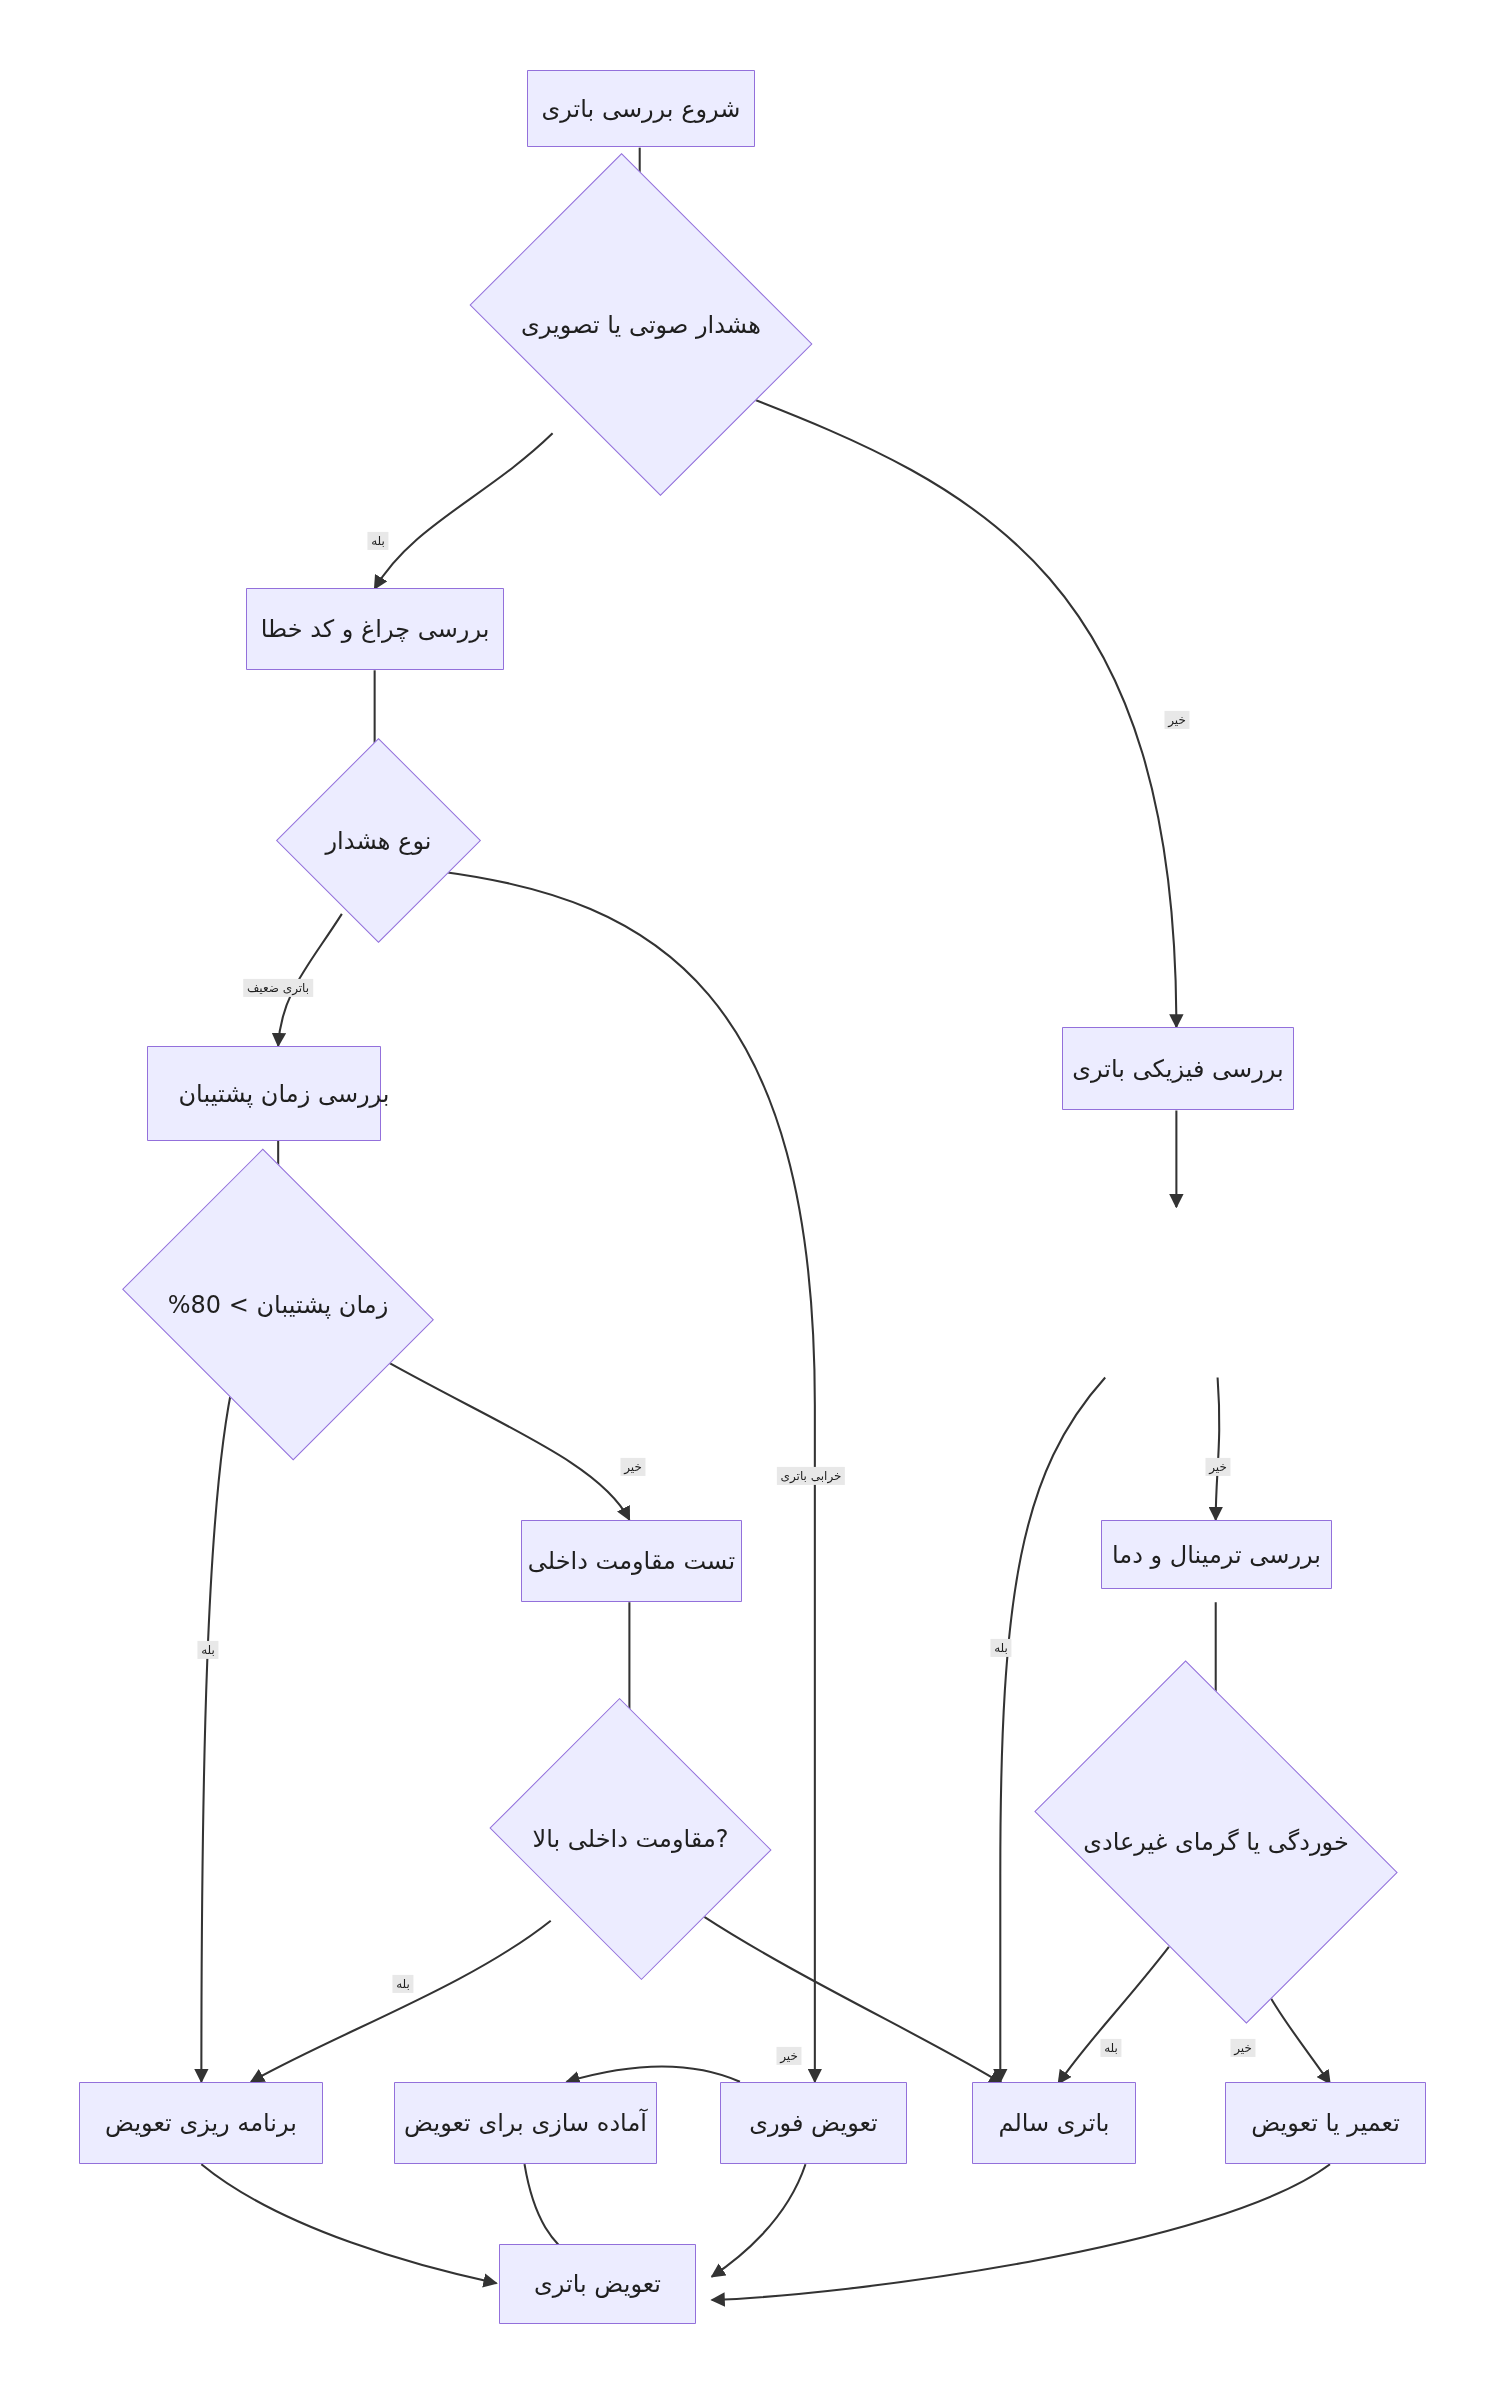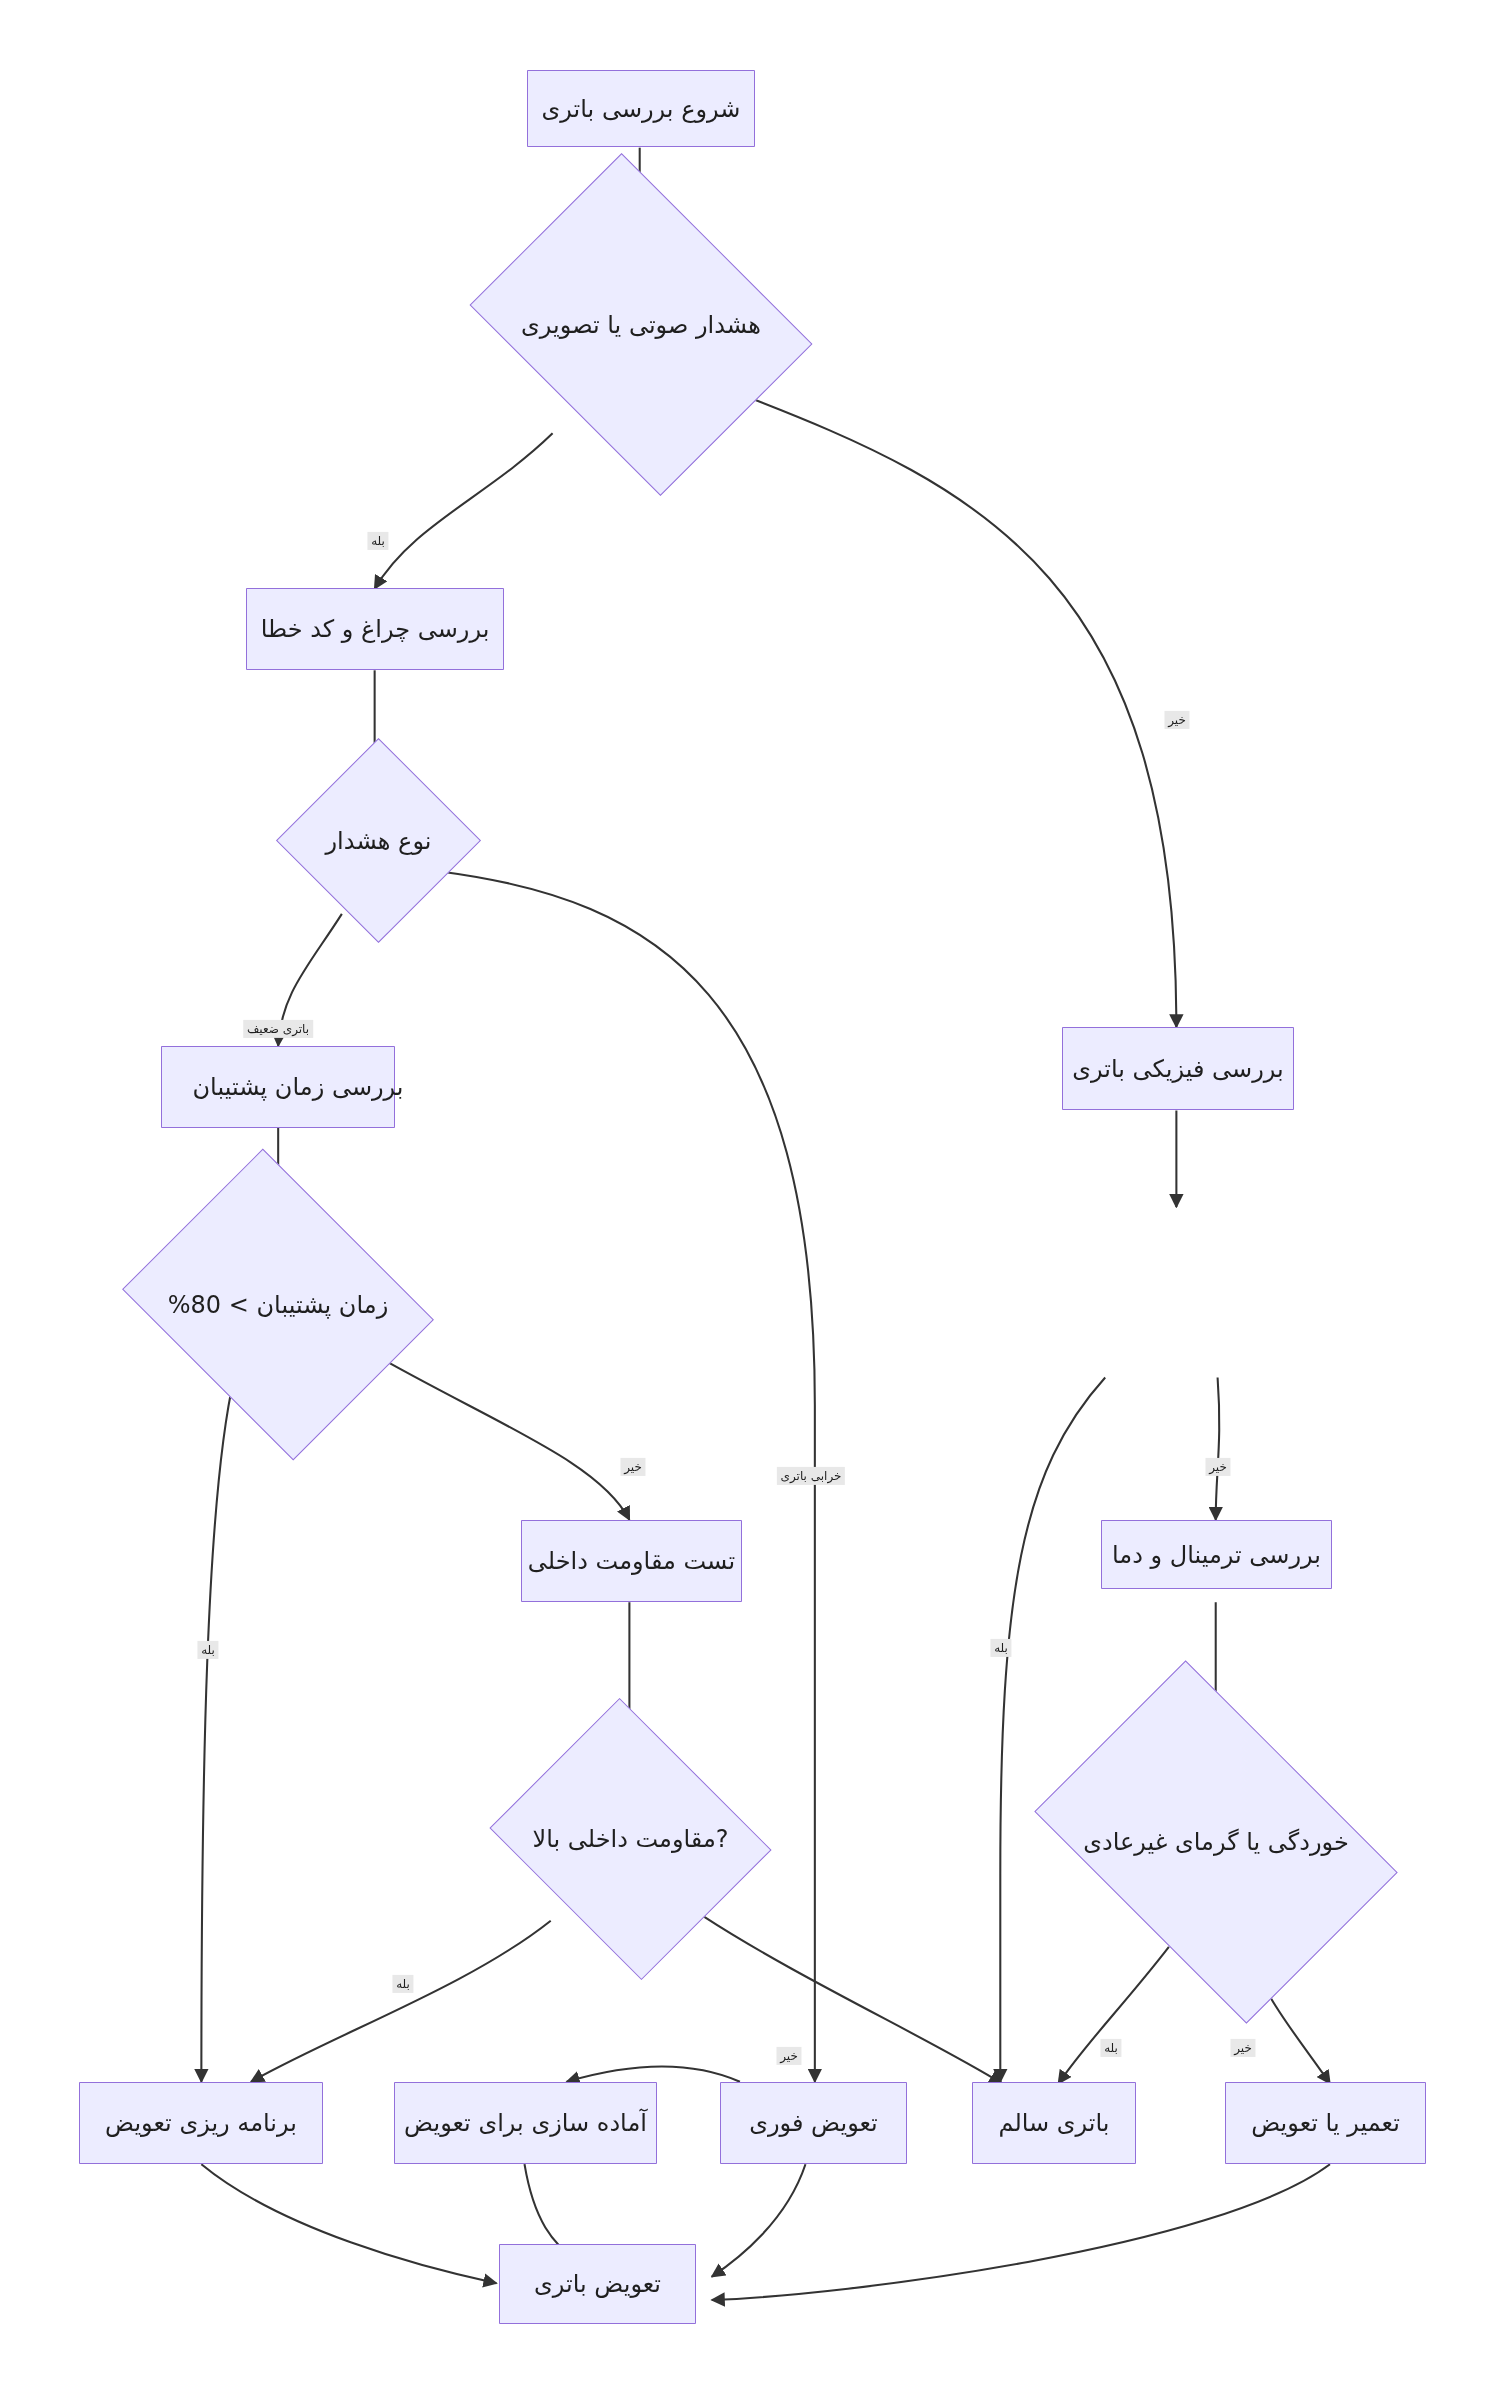--- a/index.html
+++ b/index.html
@@ -147,21 +147,21 @@
 
   <div class="node process" style="left:246px; top:588px; width:258px; height:82px;">
     <span>بررسی چراغ و کد خطا</span>
   </div>
 
   <div class="node decision" style="left:306px; top:768px; width:145px; height:145px;">
     <span class="diamond-shape"></span>
     <span class="diamond-label">نوع هشدار</span>
   </div>
 
-  <div class="node process" style="left:161px; top:1046px; width:234px; height:82px;padding-left:40px;">
+  <div class="node process" style="left:147px; top:1046px; width:234px; height:95px;padding-left:40px;">
     <span>بررسی زمان پشتیبان</span>
   </div>
 
   <div class="node decision" style="left:157px; top:1205px; width:242px; height:199px;">
     <span class="diamond-shape"></span>
     <span class="diamond-label">زمان پشتیبان &gt; 80%</span>
   </div>
 
   <div class="node process" style="left:521px; top:1520px; width:221px; height:82px;">
     <span>تست مقاومت داخلی</span>
@@ -207,21 +207,21 @@
   </div>
 
   <div class="node process" style="left:499px; top:2244px; width:197px; height:80px;">
     <span>تعویض باتری</span>
   </div>
 
   <div class="edge-label" style="left:378px; top:541px;">بله</div>
 
   <div class="edge-label" style="left:1177px; top:720px;">خیر</div>
 
-  <div class="edge-label" style="left:278px; top:988px;margin-top:41px;">باتری ضعیف</div>
+  <div class="edge-label" style="left:278px; top:988px;">باتری ضعیف</div>
 
   <div class="edge-label" style="left:780px; top:1476px;margin-left:31px;">خرابی باتری</div>
 
   <div class="edge-label" style="left:208px; top:1650px;">بله</div>
 
   <div class="edge-label" style="left:633px; top:1467px;">خیر</div>
 
   <div class="edge-label" style="left:403px; top:1984px;">بله</div>
 
   <div class="edge-label" style="left:789px; top:2056px;">خیر</div>

